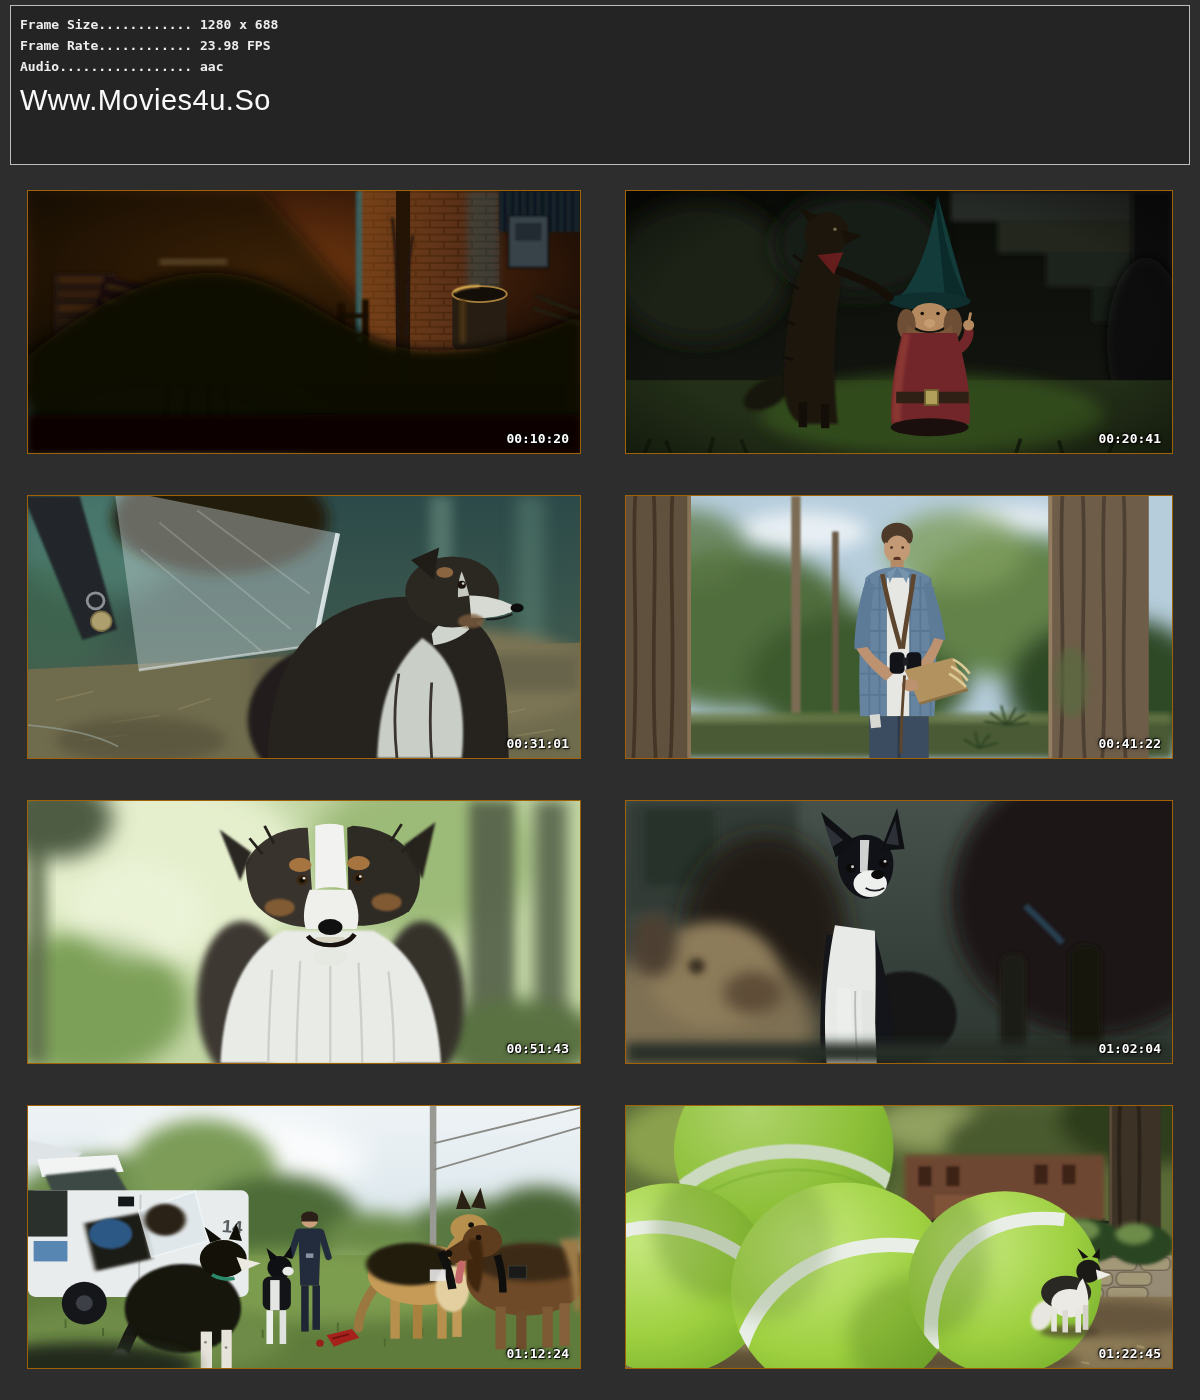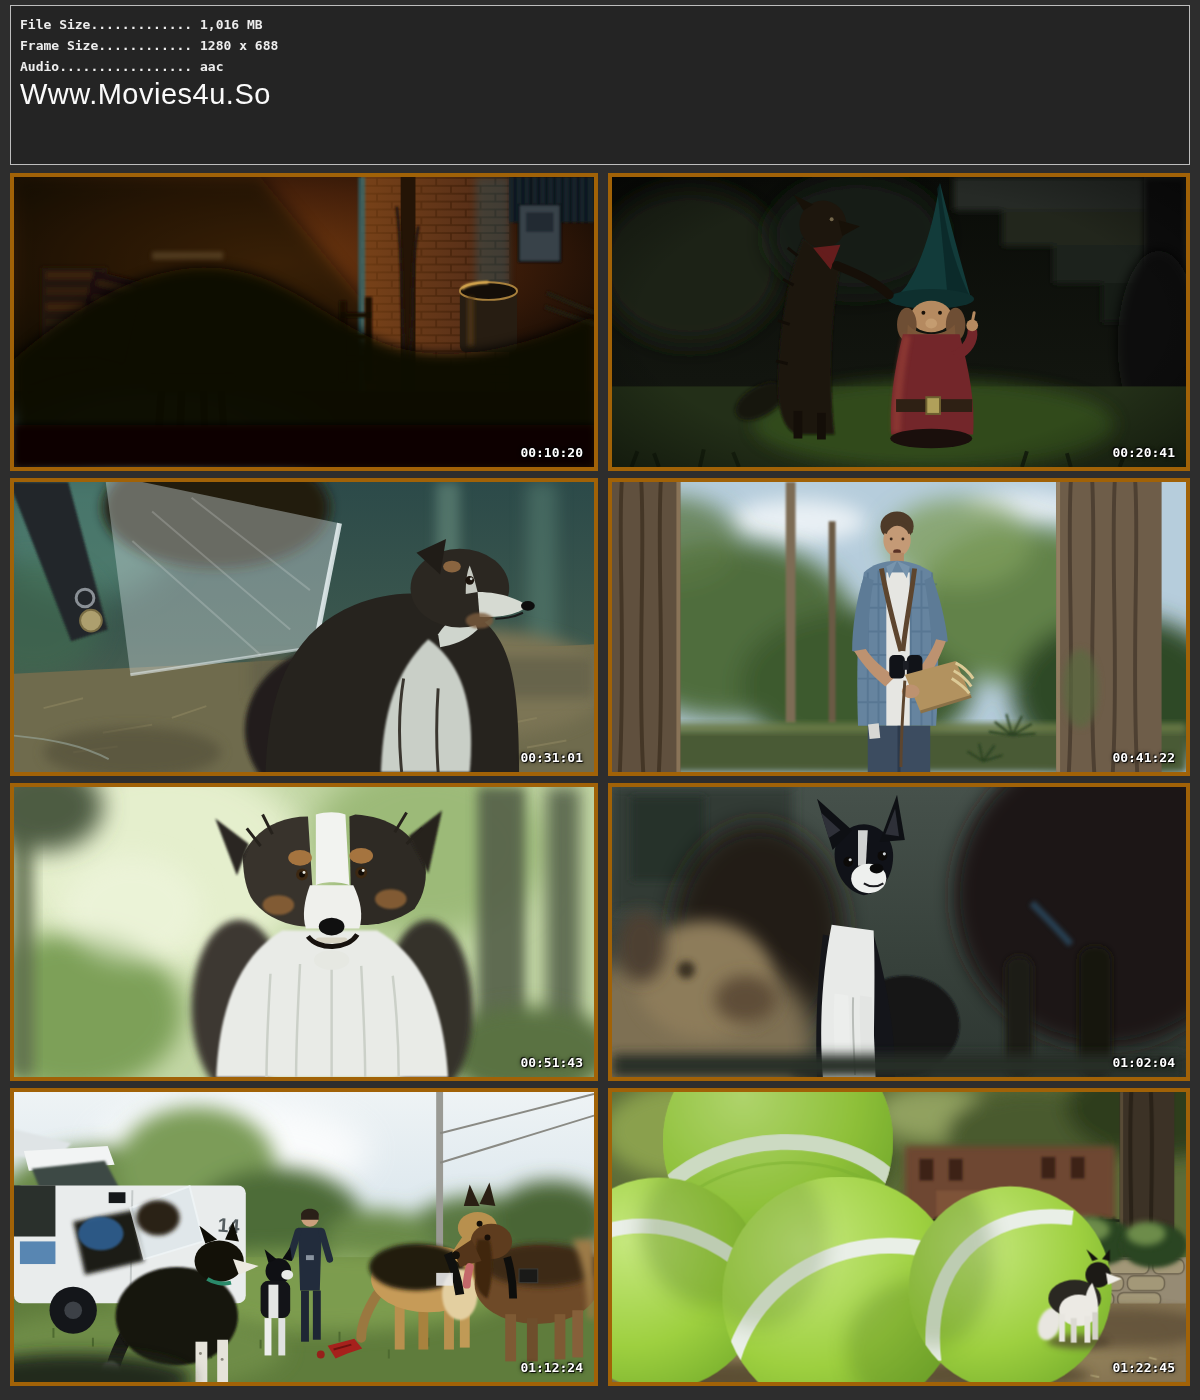--- a/index.html
+++ b/index.html
@@ -1,24 +1,24 @@
 <!DOCTYPE html>
 <html><head>
 <meta charset="utf-8">
 <style>
   html,body{margin:0;padding:0;}
   body{width:1200px;height:1400px;background:#2d2d2d;overflow:hidden;position:relative;
        font-family:"DejaVu Sans Mono",monospace;}
   .info-box{position:absolute;left:10px;top:5px;width:1180px;height:160px;background:#242424;
             border:1px solid #bdbdbd;box-sizing:border-box;padding:8px 0 0 9px;}
   .info-line{font:bold 13px/21px "DejaVu Sans Mono",monospace;color:#ededed;white-space:pre;}
-  .watermark{font:400 29px/31px "Liberation Sans",sans-serif;color:#fafafa;margin-top:2px;letter-spacing:.5px;}
+  .watermark{font:400 29px/31px "Liberation Sans",sans-serif;color:#fafafa;margin-top:8px;letter-spacing:.5px;}
   .grid{position:absolute;left:10px;top:173px;width:1180px;display:grid;
         grid-template-columns:588px 582px;grid-auto-rows:298px;column-gap:10px;row-gap:7px;}
-  .thumb{position:relative;margin:0;border:4px solid #a16207;box-sizing:border-box;background:#0369a1;overflow:hidden;}
+  .thumb{position:relative;margin:17px;border:1px solid #a16207;box-sizing:border-box;background:#0369a1;overflow:hidden;}
   .thumb svg{display:block;width:100%;height:100%;}
   .ts{position:absolute;right:11px;bottom:7px;font:bold 13px "DejaVu Sans Mono",monospace;color:#fff;
       text-shadow:-1px -1px 1px rgba(0,0,0,.9),1px 1px 1px rgba(0,0,0,.9),0 0 4px rgba(0,0,0,.8);}
 </style>
 </head>
 <body>
 
 <svg width="0" height="0" style="position:absolute" aria-hidden="true">
   <defs>
     <filter id="b1" x="-40%" y="-40%" width="180%" height="180%">
@@ -45,22 +45,22 @@
     <filter id="b12" x="-80%" y="-80%" width="260%" height="260%">
         <feGaussianBlur stdDeviation="12"></feGaussianBlur>
       </filter>
     <filter id="b16" x="-90%" y="-90%" width="280%" height="280%">
         <feGaussianBlur stdDeviation="16"></feGaussianBlur>
       </filter>
   </defs>
 </svg>
 
 <div class="info-box">
-  <div class="info-line">File Size............. 1,016 MB</div>
   <div class="info-line">Frame Size............ 1280 x 688</div>
+  <div class="info-line">Frame Rate............ 23.98 FPS</div>
   <div class="info-line">Audio................. aac</div>
   <div class="watermark">Www.Movies4u.So</div>
 </div>
 
 <div class="grid">
 
   <figure class="thumb">
     <svg viewBox="0 0 588 295" preserveAspectRatio="none">
       <defs>
         <radialGradient id="s1glow" cx="0.45" cy="0.4" r="0.62">

